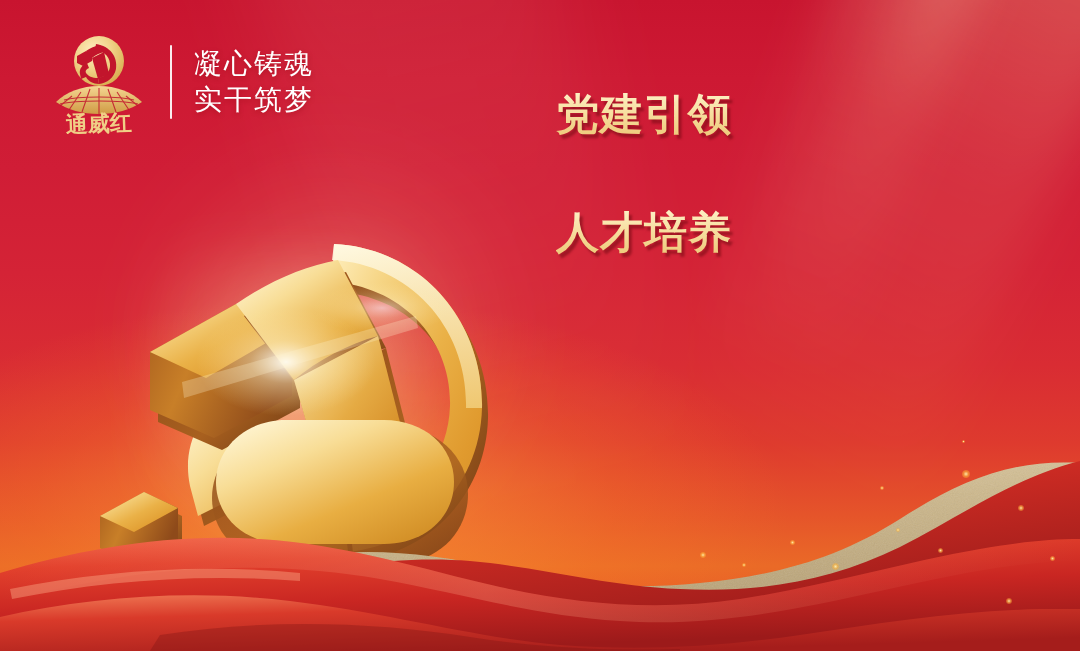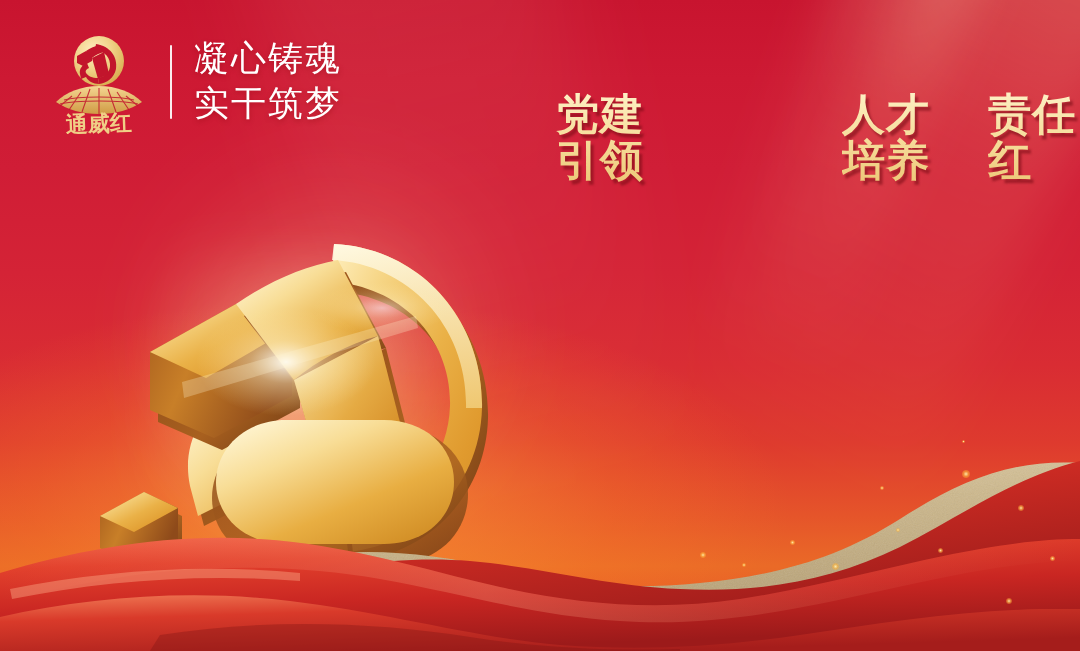--- a/index.html
+++ b/index.html
@@ -84,35 +84,35 @@
     height: 74px;
     background: rgba(255,255,255,0.92);
     border-radius: 2px;
     margin-left: 2px;
   }
   .slogan-cn {
     display: flex;
     flex-direction: column;
     gap: 2px;
     color: #ffffff;
-    font-size: 35px;
+    font-size: 28px;
     line-height: 1.22;
     letter-spacing: 2px;
     font-weight: 400;
     text-shadow: 0 2px 5px rgba(120,0,10,0.35);
   }
 
   
   .slogans {
     position: absolute;
     top: 92px;
     left: 556px;
     z-index: 40;
     display: flex;
-    flex-direction: row;
+    flex-direction: column;
     gap: 24px;
   }
   .slogan-row {
     display: flex;
     align-items: baseline;
     font-size: 43px;
     line-height: 1.07;
     letter-spacing: 1px;
     font-weight: 700;
     color: #f6dfa0;
@@ -452,18 +452,17 @@
     </div>
 
 
     <div class="slogan-row">
       <span class="slogan-gap"></span>
     </div>
 
     <div class="slogan-row">
       <span class="slogan-a">人才培养</span>
       <span class="slogan-gap"></span>
-      <span class="slogan-b">责任红</span>
     </div>
 
   </div>
 
 </div>
 
 </body></html>

